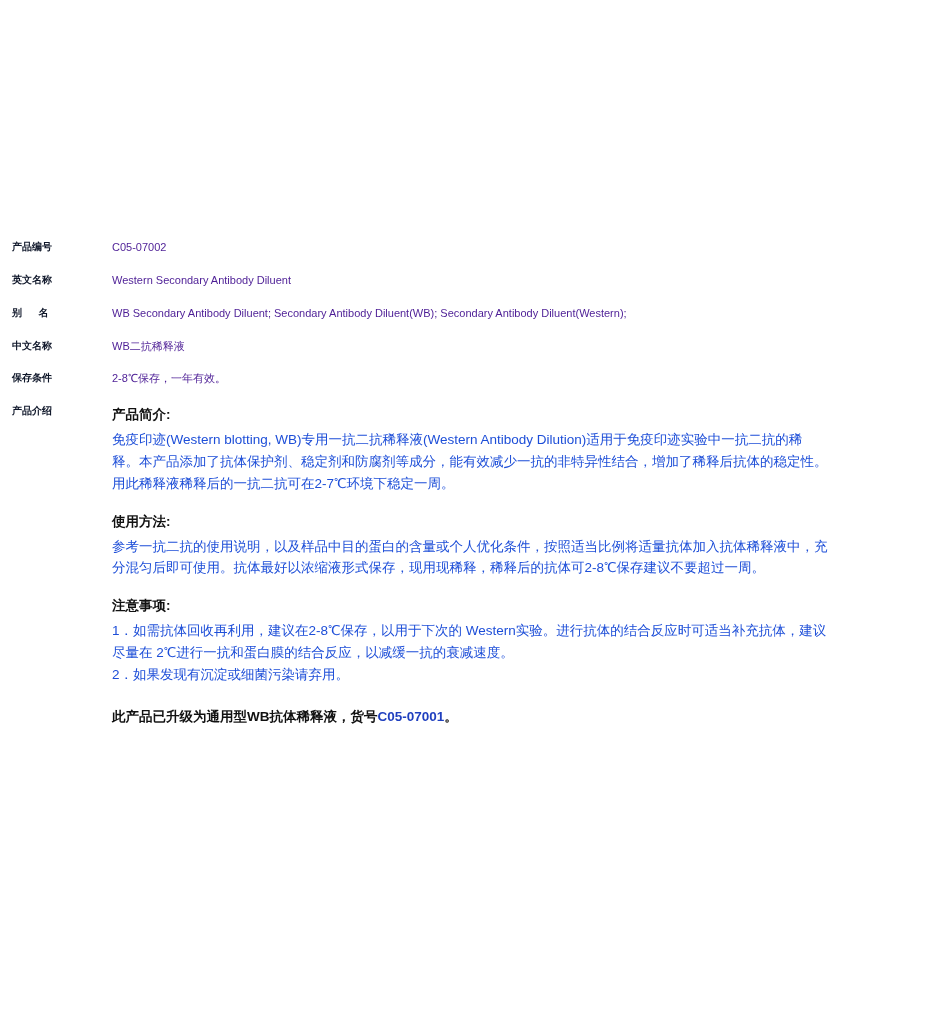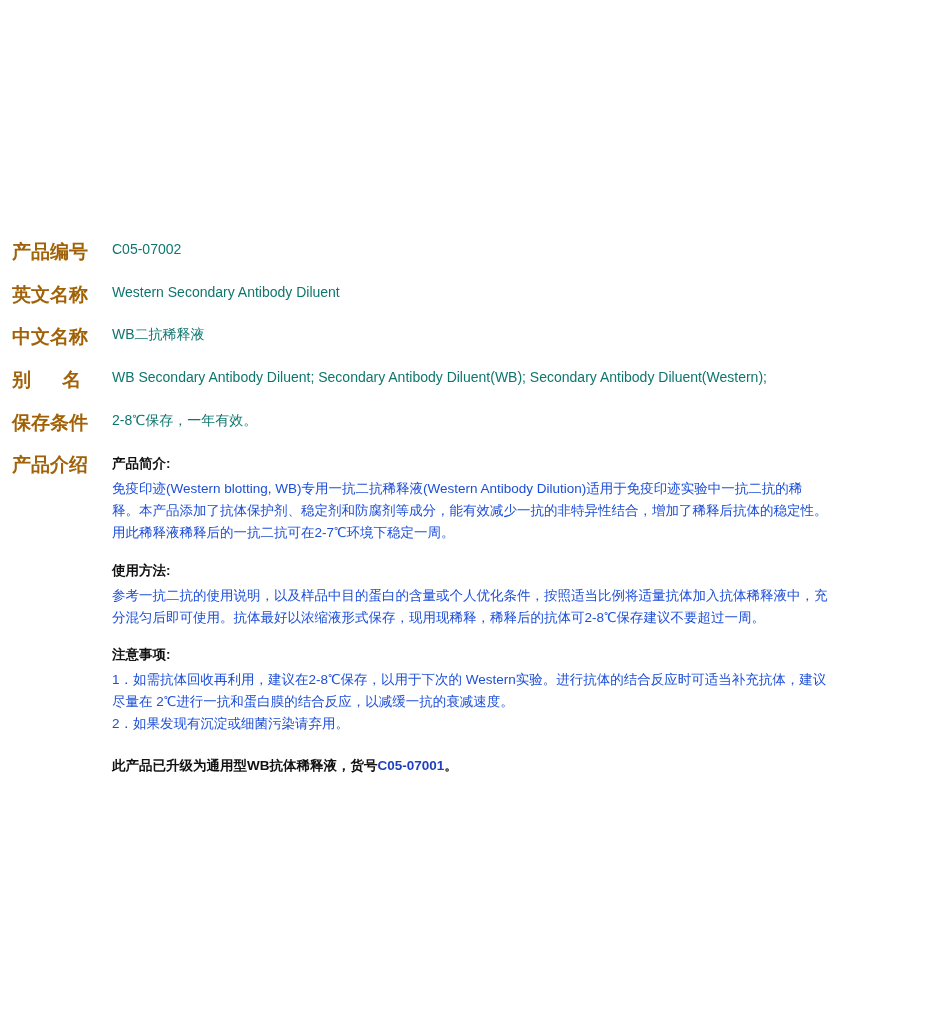--- a/index.html
+++ b/index.html
@@ -25,31 +25,31 @@
     width: 100%;
     border-collapse: collapse;
   }
   .spec-table td {
     vertical-align: top;
     padding: 0 0 18px 0;
   }
   .label-cell {
     width: 100px;
     font-weight: bold;
-    font-size: 19px;
-    color: #a16207;
+    font-size: 10px;
+    color: #0f172a;
     white-space: nowrap;
     line-height: 1.3;
   }
   .label-spaced {
     letter-spacing: 0.32em;
   }
   .value-cell {
-    font-size: 14px;
-    color: #0f766e;
+    font-size: 11px;
+    color: #4c1d95;
     line-height: 1.35;
     padding-left: 0;
   }
   .intro-cell {
     font-size: 13.5px;
     color: #2b2b2b;
     line-height: 1.62;
     padding-bottom: 0;
   }
   .section {
@@ -95,26 +95,26 @@
     <tbody>
       <tr>
         <td class="label-cell">产品编号</td>
         <td class="value-cell">C05-07002</td>
       </tr>
       <tr>
         <td class="label-cell">英文名称</td>
         <td class="value-cell">Western Secondary Antibody Diluent</td>
       </tr>
       <tr>
+        <td class="label-cell label-spaced">别　名</td>
+        <td class="value-cell">WB Secondary Antibody Diluent; Secondary Antibody Diluent(WB); Secondary Antibody Diluent(Western);</td>
+      </tr>
+      <tr>
         <td class="label-cell">中文名称</td>
         <td class="value-cell">WB二抗稀释液</td>
-      </tr>
-      <tr>
-        <td class="label-cell label-spaced">别　名</td>
-        <td class="value-cell">WB Secondary Antibody Diluent; Secondary Antibody Diluent(WB); Secondary Antibody Diluent(Western);</td>
       </tr>
       <tr>
         <td class="label-cell">保存条件</td>
         <td class="value-cell">2-8℃保存，一年有效。</td>
       </tr>
       <tr>
         <td class="label-cell">产品介绍</td>
         <td class="intro-cell">
 
           <div class="section">

